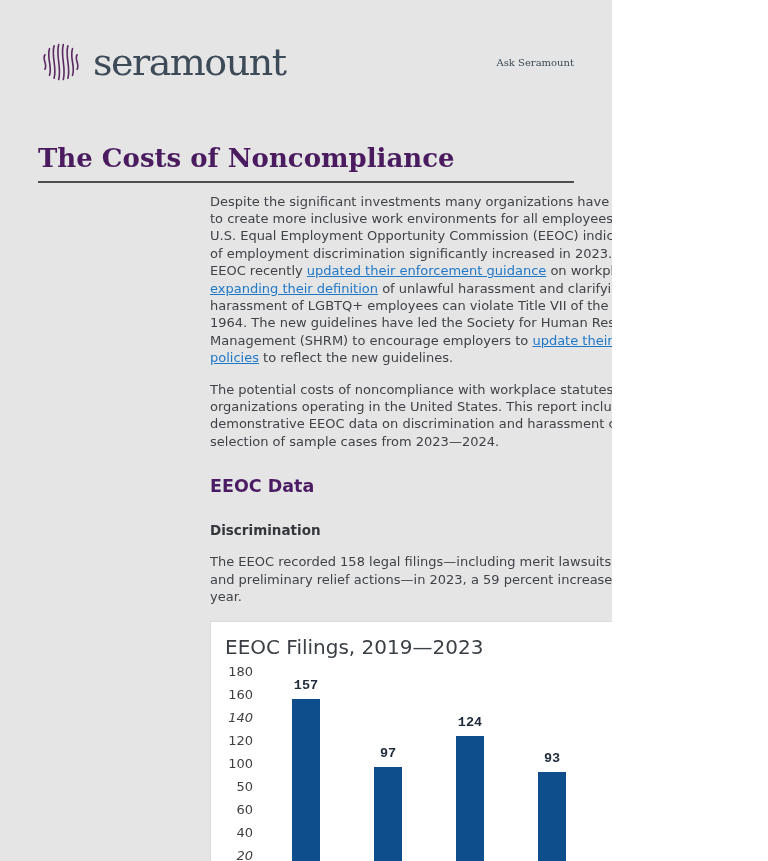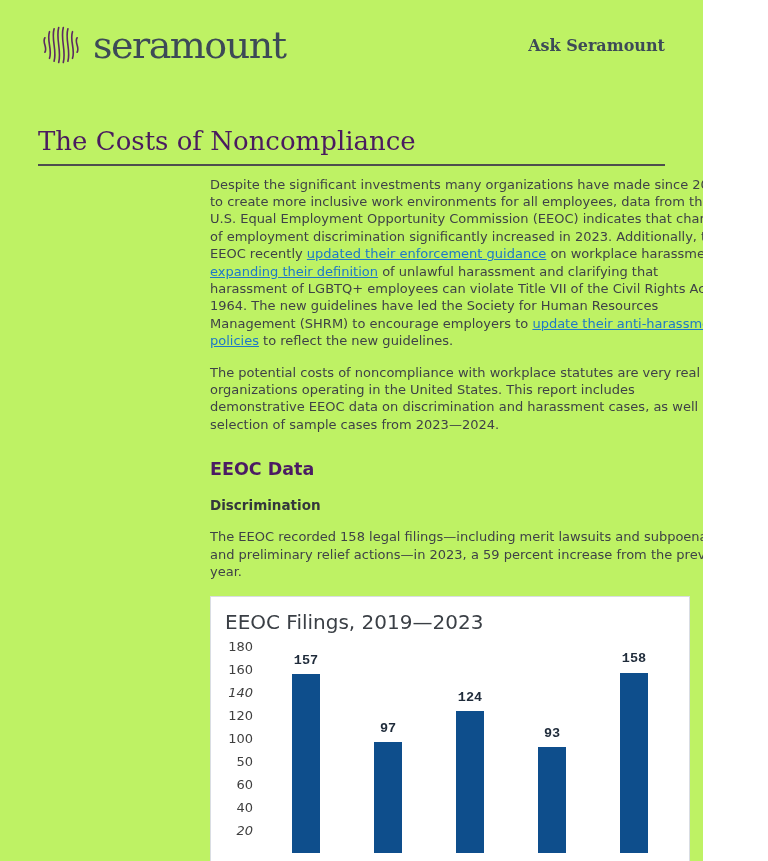--- a/index.html
+++ b/index.html
@@ -1,35 +1,35 @@
 <!DOCTYPE html>
 <html><head>
 <meta charset="utf-8">
 <style>
   * { box-sizing: border-box; }
   html,body { margin:0; padding:0; background:#ffffff; }
   .page {
-    width:703px; height:861px; overflow:hidden; background:#bef264;
-    padding:17px 38px 0; font-family:"DejaVu Sans",sans-serif; color:#3f4247;
+    width:612px; height:861px; overflow:hidden; background:#e5e5e5;
+    padding:34px 38px 0; font-family:"DejaVu Sans",sans-serif; color:#3f4247;
   }
   
   .topbar { display:flex; justify-content:space-between; align-items:center; }
   .logo { display:flex; align-items:center; gap:9px; text-decoration:none; cursor:pointer; }
   .logo-text { font-family:"DejaVu Serif",serif; font-size:38px; color:#3d4a57; letter-spacing:-1.5px; line-height:1; }
-  .ask-link { font-family:"DejaVu Serif",serif; font-weight:bold; font-size:16px; color:#3d4a57; text-decoration:none; }
+  .ask-link { font-family:"DejaVu Serif",serif; font-weight:normal; font-size:10px; color:#3d4a57; text-decoration:none; }
   
-  .page-title { font-family:"DejaVu Serif",serif; font-weight:normal; font-size:26px; color:#4a1b5f; margin:54px 0 0; line-height:1.1; }
+  .page-title { font-family:"DejaVu Serif",serif; font-weight:bold; font-size:26px; color:#4a1b5f; margin:54px 0 0; line-height:1.1; }
   .title-rule { border:none; border-top:2px solid #4e4e4e; margin:8px 0 0; }
   
   .content { margin-left:172px; width:522px; font-size:13px; line-height:1.34; }
   .content p { margin:14px 0 0; }
   .content p.first { margin-top:10px; }
   .inline-link { color:#1e78c8; text-decoration:underline; cursor:pointer; }
   .section-heading { font-size:17.5px; color:#4b1c63; margin:26px 0 0; font-weight:bold; line-height:1.2; }
-  .subsection-heading { font-size:13.5px; color:#33373c; margin:16px 0 0; font-weight:bold; }
+  .subsection-heading { font-size:13.5px; color:#33373c; margin:24px 0 0; font-weight:bold; }
   
   .chart-card { margin-top:15px; width:480px; height:285px; border:1px solid #d9dde3; padding:10px 14px 0; background:#fff; }
   .chart-title { font-size:20px; color:#3a3f45; margin:2px 0 12px; font-weight:normal; }
   .chart-body { display:flex; }
   .y-axis { position:relative; width:30px; height:206px; flex:0 0 30px; }
   .ytick { position:absolute; right:2px; font-size:13px; color:#3f3f3f; line-height:16px; }
   .plot { flex:1; margin-left:10px; }
   .bars-row { display:flex; height:206px; align-items:flex-end; }
   .bar-col { flex:1; display:flex; flex-direction:column; align-items:center; justify-content:flex-end; }
   .bar-value { font-weight:bold; font-size:13.5px; color:#1f2b3a; margin-bottom:4px;font-family:Liberation Mono, monospace; }

